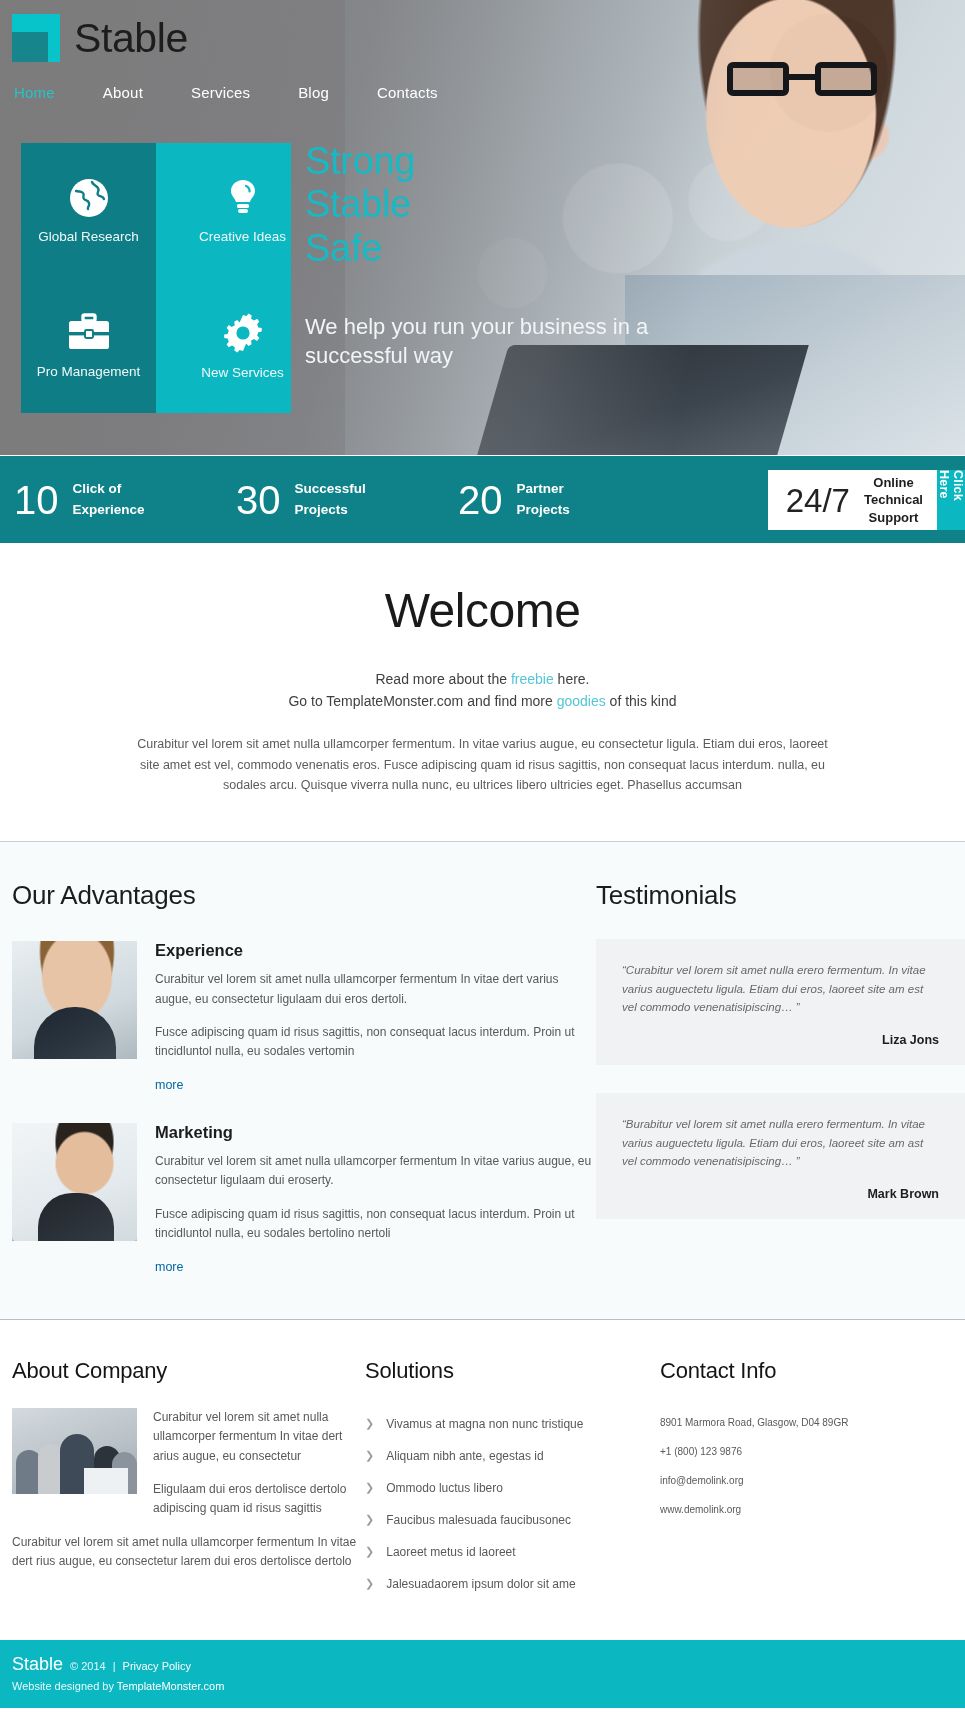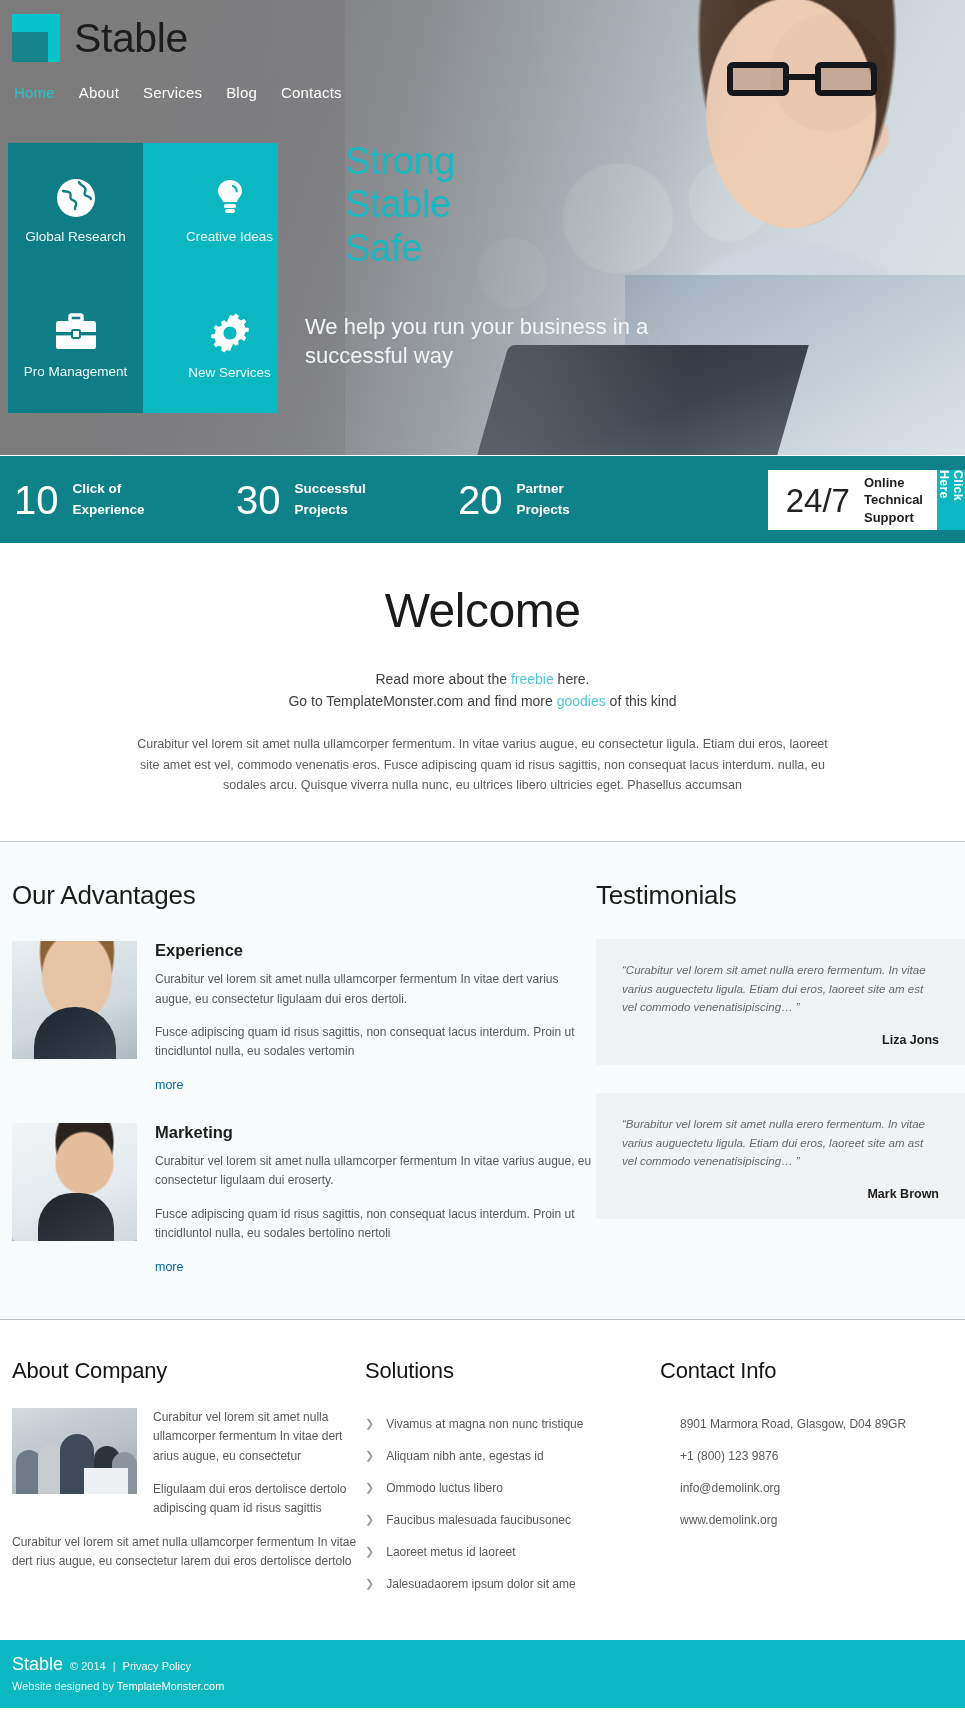--- a/index.html
+++ b/index.html
@@ -69,40 +69,40 @@
   }
 
   
   .topbar{ position:relative; z-index:5; padding:14px 0 0 12px; }
   .brand{ display:flex; align-items:center; gap:14px; }
   .logo-mark{ position:relative; width:48px; height:48px; }
   .logo-mark .sq-a{ position:absolute; left:0; top:0; width:48px; height:48px; background:#07c4cb; }
   .logo-mark .sq-b{ position:absolute; left:0; top:18px; width:36px; height:30px; background:#17858c; }
   .brand-name{ font-size:41px; color:#1d1d1d; font-weight:400; letter-spacing:-.4px; line-height:1; }
 
-  .mainnav{ position:relative; z-index:5; margin-top:18px; padding-left:8px; display:flex; gap:12px; }
+  .mainnav{ position:relative; z-index:5; margin-top:18px; padding-left:8px; display:flex; gap:36px; }
   .mainnav a{ color:#ffffff; font-size:15px; text-decoration:none; letter-spacing:.2px; padding:4px 6px; }
   .mainnav a.active{ color:#28c3c9; }
 
   
   .tiles{
-    position:absolute; left:8px; top:143px; z-index:6;
+    position:absolute; left:21px; top:143px; z-index:6;
     width:270px; display:flex; flex-wrap:wrap;
   }
   .tile{ width:135px; height:135px; display:flex; flex-direction:column; align-items:center; justify-content:center; gap:10px; }
   .tile.dark{ background:#0f7d85; }
   .tile.light{ background:#0bb7c0;padding-left:38px; }
   .tile .t-label{ color:#eefafb; font-size:13.5px; }
   .tile svg{ display:block; }
 
   .hero-head{
     position:absolute; left:305px; top:140px; z-index:6;
   }
   .hero-head .line{
-    color:#18b9c2; font-size:38px; line-height:1.14; font-weight:400; letter-spacing:-.3px;margin-left:40px;
+    color:#18b9c2; font-size:38px; line-height:1.14; font-weight:400; letter-spacing:-.3px;
   }
   .hero-sub{
     position:absolute; left:305px; top:312px; z-index:6; width:420px;
     color:#f2f4f5; font-size:22px; line-height:1.33; font-weight:300;
   }
 
   
   .stats{
     position:relative; background:#0f8289; height:88px;
     display:flex; align-items:center; border-top:1px solid #ffffff;
@@ -111,21 +111,21 @@
   .stat:nth-child(1){ margin-left:14px; width:222px; }
   .stat:nth-child(2){ width:222px; }
   .stat:nth-child(3){ width:200px; }
   .stat .num{ color:#fff; font-size:40px; font-weight:300; line-height:1; }
   .stat .cap{ color:#fff; font-size:13.5px; font-weight:bold; line-height:1.5; }
 
   .support{
     position:absolute; right:0; top:14px; display:flex; height:60px;
   }
   .support-box{
-    background:#fff; display:flex; align-items:center; gap:14px; padding:0 14px 0 18px;
+    background:#fff; display:flex; align-items:center; gap:14px; padding:0 14px 0 18px;text-align:center;
   }
   .support-box .num{ font-size:33px; color:#222; font-weight:300; line-height:1; }
   .support-box .txt{ font-size:13px; color:#1d1d1d; font-weight:bold; line-height:1.32; }
   .support-cta{
     background:#0bb7c0; width:28px; display:flex; align-items:center; justify-content:center;
   }
   .support-cta span{
     writing-mode:vertical-rl; color:#fff; font-size:12.5px; font-weight:bold; letter-spacing:.2px;
   }
 
@@ -208,21 +208,21 @@
   .f-about-txt p{ font-size:12px; color:#57595b; line-height:1.62; }
   .f-about-txt p + p{ margin-top:14px; }
   .f-about-bottom{ margin-top:14px; font-size:12px; color:#57595b; line-height:1.62; }
 
   .sol-list{ list-style:none; }
   .sol-list li{ display:flex; align-items:flex-start; gap:12px; padding:7px 0; }
   .sol-list .arw{ color:#9aa0a4; font-size:11px; line-height:1.5; }
   .sol-list .lbl{ font-size:12px; color:#57595b; text-decoration:none; line-height:1.5; }
 
   .contact-list{ list-style:none; }
-  .contact-list li{ font-size:12px; color:#57595b; padding:7px 0; line-height:1.5;margin-left:20px; }
+  .contact-list li{ font-size:10px; color:#57595b; padding:7px 0; line-height:1.5; }
   .contact-list li a{ color:#57595b; text-decoration:none; }
 
   
   .bottombar{ background:#0bb7c0; padding:14px 0 16px 12px; }
   .bb-1{ display:flex; align-items:baseline; gap:7px; }
   .bb-brand{ font-size:18px; color:#ffffff; }
   .bb-copy{ font-size:11px; color:#e6fbfc; }
   .bb-sep{ font-size:11px; color:#e6fbfc; }
   .bb-priv{ font-size:11px; color:#ffffff; text-decoration:none; }
   .bb-2{ margin-top:5px; font-size:11px; color:#e6fbfc; }

